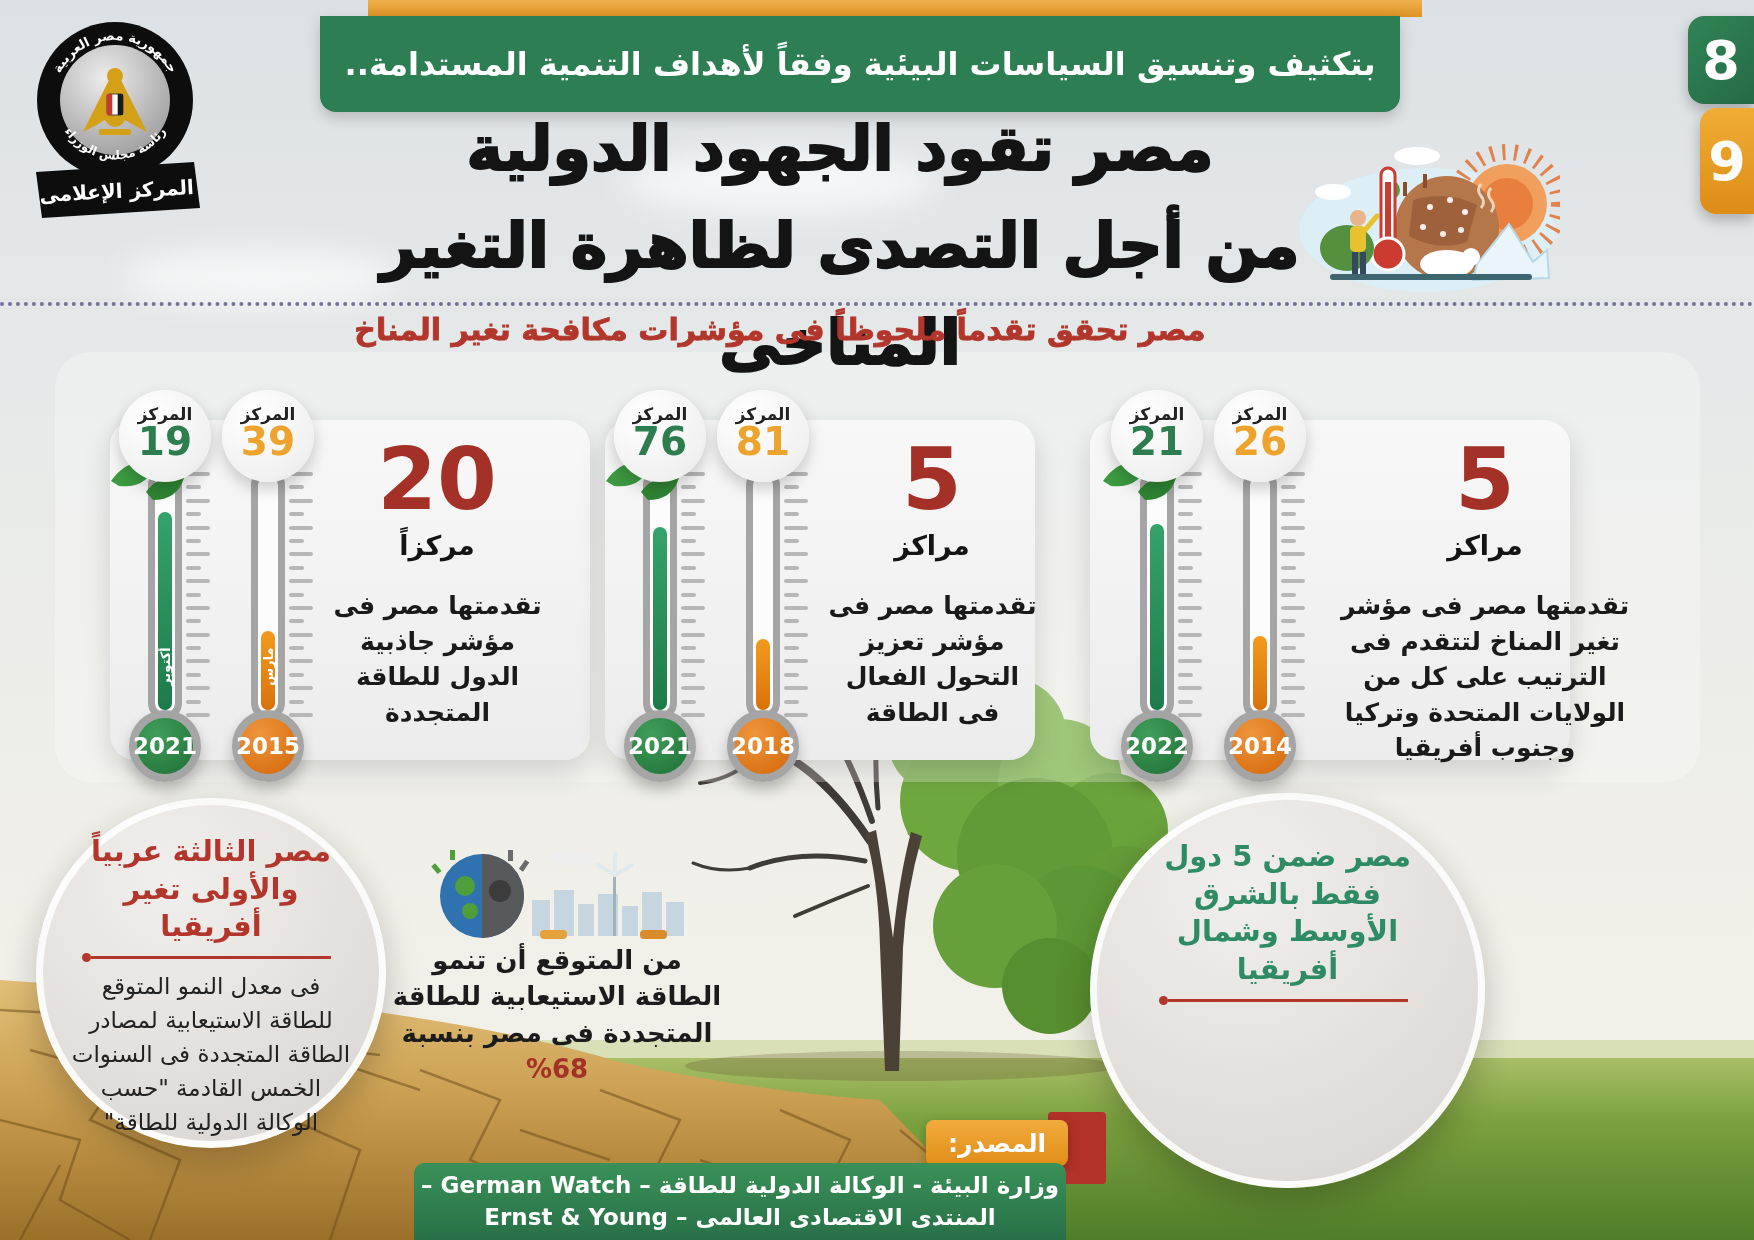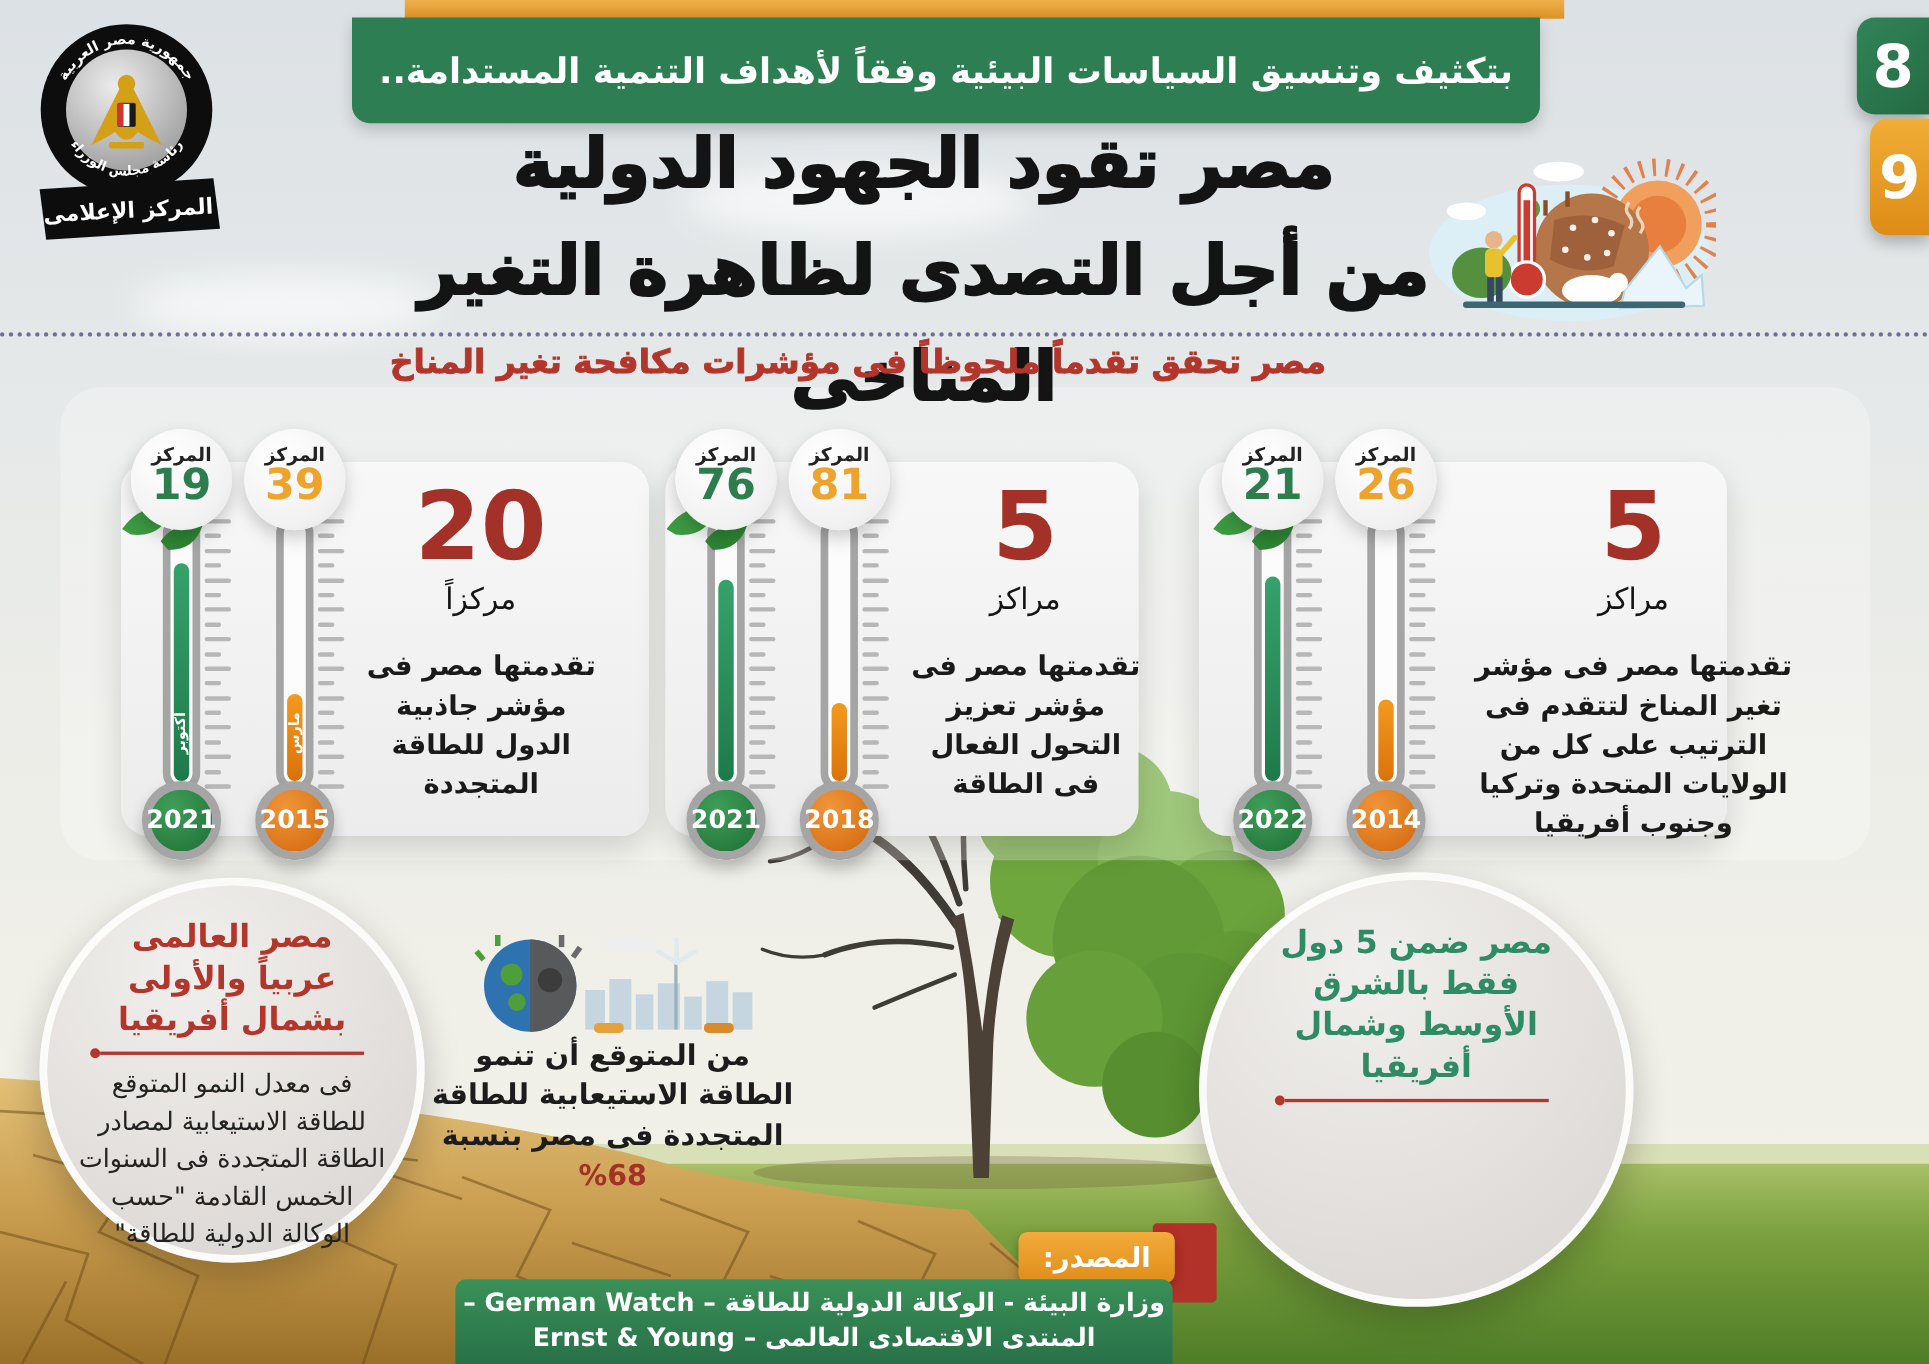--- a/index.html
+++ b/index.html
@@ -66,21 +66,21 @@
   .tick{height:4px;border-radius:2px;background:#b7b7b7;margin-bottom:9.4px;}
   .tick.long{width:24px;}.tick.short{width:15px;}
   .bulb{position:absolute;left:9px;top:242px;width:72px;height:72px;border-radius:50%;border:8px solid #a5a5a5;
     box-sizing:border-box;color:#fff;font-weight:bold;font-size:23px;display:flex;align-items:center;
     justify-content:center;box-shadow:0 8px 14px rgba(0,0,0,.22);}
   .bulb.yg{background:radial-gradient(circle at 35% 28%,#3f9e59,#1f6f36);}
   .bulb.yo{background:radial-gradient(circle at 35% 28%,#f0953a,#d2670b);}
   .leaves{position:absolute;left:-14px;top:-14px;width:88px;height:54px;z-index:3;}
   .bignum{position:absolute;top:46px;width:200px;text-align:center;font-size:86px;font-weight:bold;
     color:#a33127;line-height:1;}
-  .biglabel{position:absolute;top:140px;width:200px;text-align:center;font-size:27px;font-weight:normal;color:#141414;}
+  .biglabel{position:absolute;top:140px;width:200px;text-align:center;font-size:27px;font-weight:bold;color:#141414;}
   .grp1 .bignum,.grp1 .biglabel,.grp2 .bignum,.grp2 .biglabel{left:232px;}
   .grp3 .bignum,.grp3 .biglabel{left:300px;}
   .desc{position:absolute;top:198px;text-align:center;font-size:25px;font-weight:bold;color:#1a1a1a;line-height:1.42;}
   .grp1 .desc,.grp2 .desc{left:225px;width:215px;}
   .grp3 .desc{left:240px;width:320px;}
 
   
   .hcircle{position:absolute;border-radius:50%;box-sizing:border-box;text-align:center;z-index:6;
     background:radial-gradient(circle at 38% 22%,#f1efed 0%,#e3e0dd 55%,#d6d3d0 100%);
     border:7px solid rgba(255,255,255,.85);box-shadow:0 14px 34px rgba(0,0,0,.22);}
@@ -507,21 +507,21 @@
           <div class="tick long"></div>
         </div>
       <div class="bulb yo">2014</div>
     </div>
     <div class="bignum">5</div>
     <div class="biglabel">مراكز</div>
     <div class="desc">تقدمتها مصر فى مؤشر تغير المناخ لتتقدم فى الترتيب على كل من الولايات المتحدة وتركيا وجنوب أفريقيا</div>
   </section>
 
   <div class="hcircle hleft">
-    <div class="hhead">مصر العالمى عربياً والأولى بشمال أفريقيا</div>
+    <div class="hhead">مصر الثالثة عربياً والأولى تغير أفريقيا</div>
     <div class="hdiv"></div>
     <div class="hbody">فى معدل النمو المتوقع للطاقة الاستيعابية لمصادر الطاقة المتجددة فى السنوات الخمس القادمة "حسب الوكالة الدولية للطاقة"</div>
   </div>
 
   <svg class="earthsvg" viewBox="0 0 280 94">
     <g>
       <circle cx="62" cy="48" r="42" fill="#2f72b0"></circle>
       <path d="M62 6 A42 42 0 0 1 62 90 Z" fill="#58595b"></path>
       <circle cx="45" cy="38" r="10" fill="#4f9e3c"></circle>
       <circle cx="50" cy="63" r="8" fill="#4f9e3c"></circle>

